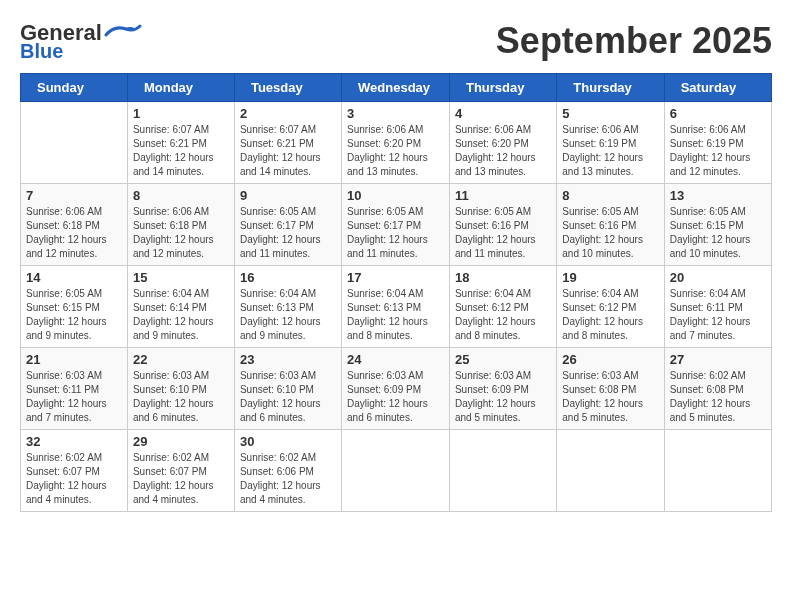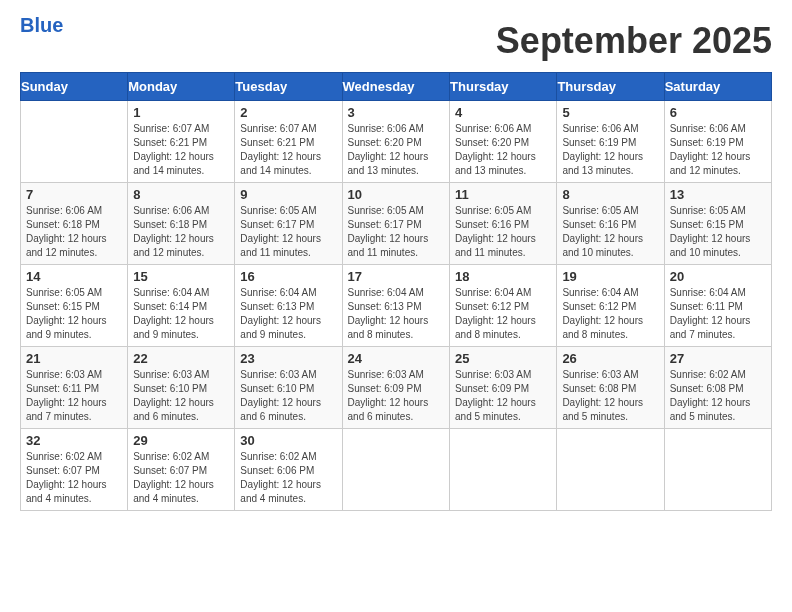--- a/index.html
+++ b/index.html
@@ -40,21 +40,21 @@
     .calendar {
       width: 100%;
       border-collapse: collapse;
       border: 1px solid #ccc;
     }
     .calendar th {
       background-color: #2563c0;
       color: #fff;
       font-size: 13px;
       font-weight: bold;
-      padding: 6px 0;
+      padding: 6px 16px;
       text-align: left;
       border: 1px solid #1a4fa0;
     }
     .calendar td {
       vertical-align: top;
       border: 1px solid #ccc;
       padding: 4px 5px;
       width: 108px;
       min-height: 80px;
       background: #fff;
@@ -76,20 +76,27 @@
     }
     .empty-cell {
       background: #fff !important;
     }
   </style>
 </head>
 <body>
 
 <div class="header">
   <div class="logo">
+    <div class="logo-row">
+      <span style="font-size:22px; font-weight:bold; color:#333;">General</span>
+      <svg width="38" height="16" viewBox="0 0 38 16" style="margin-left:2px; margin-top:-4px;">
+        <path d="M2,12 Q10,2 22,6 Q30,9 36,3" stroke="#2563c0" stroke-width="3" fill="none" stroke-linecap="round"></path>
+        <path d="M22,6 Q26,4 30,6" stroke="#2563c0" stroke-width="2" fill="none"></path>
+      </svg>
+    </div>
     <span style="font-size:20px; font-weight:bold; color:#2563c0; margin-top:-6px; display:block;text-align:right;">Blue</span>
   </div>
   <div class="title-area">
     <div class="month-title">September 2025</div>
   </div>
 </div>
 
 <table class="calendar">
   <thead>
     <tr>

